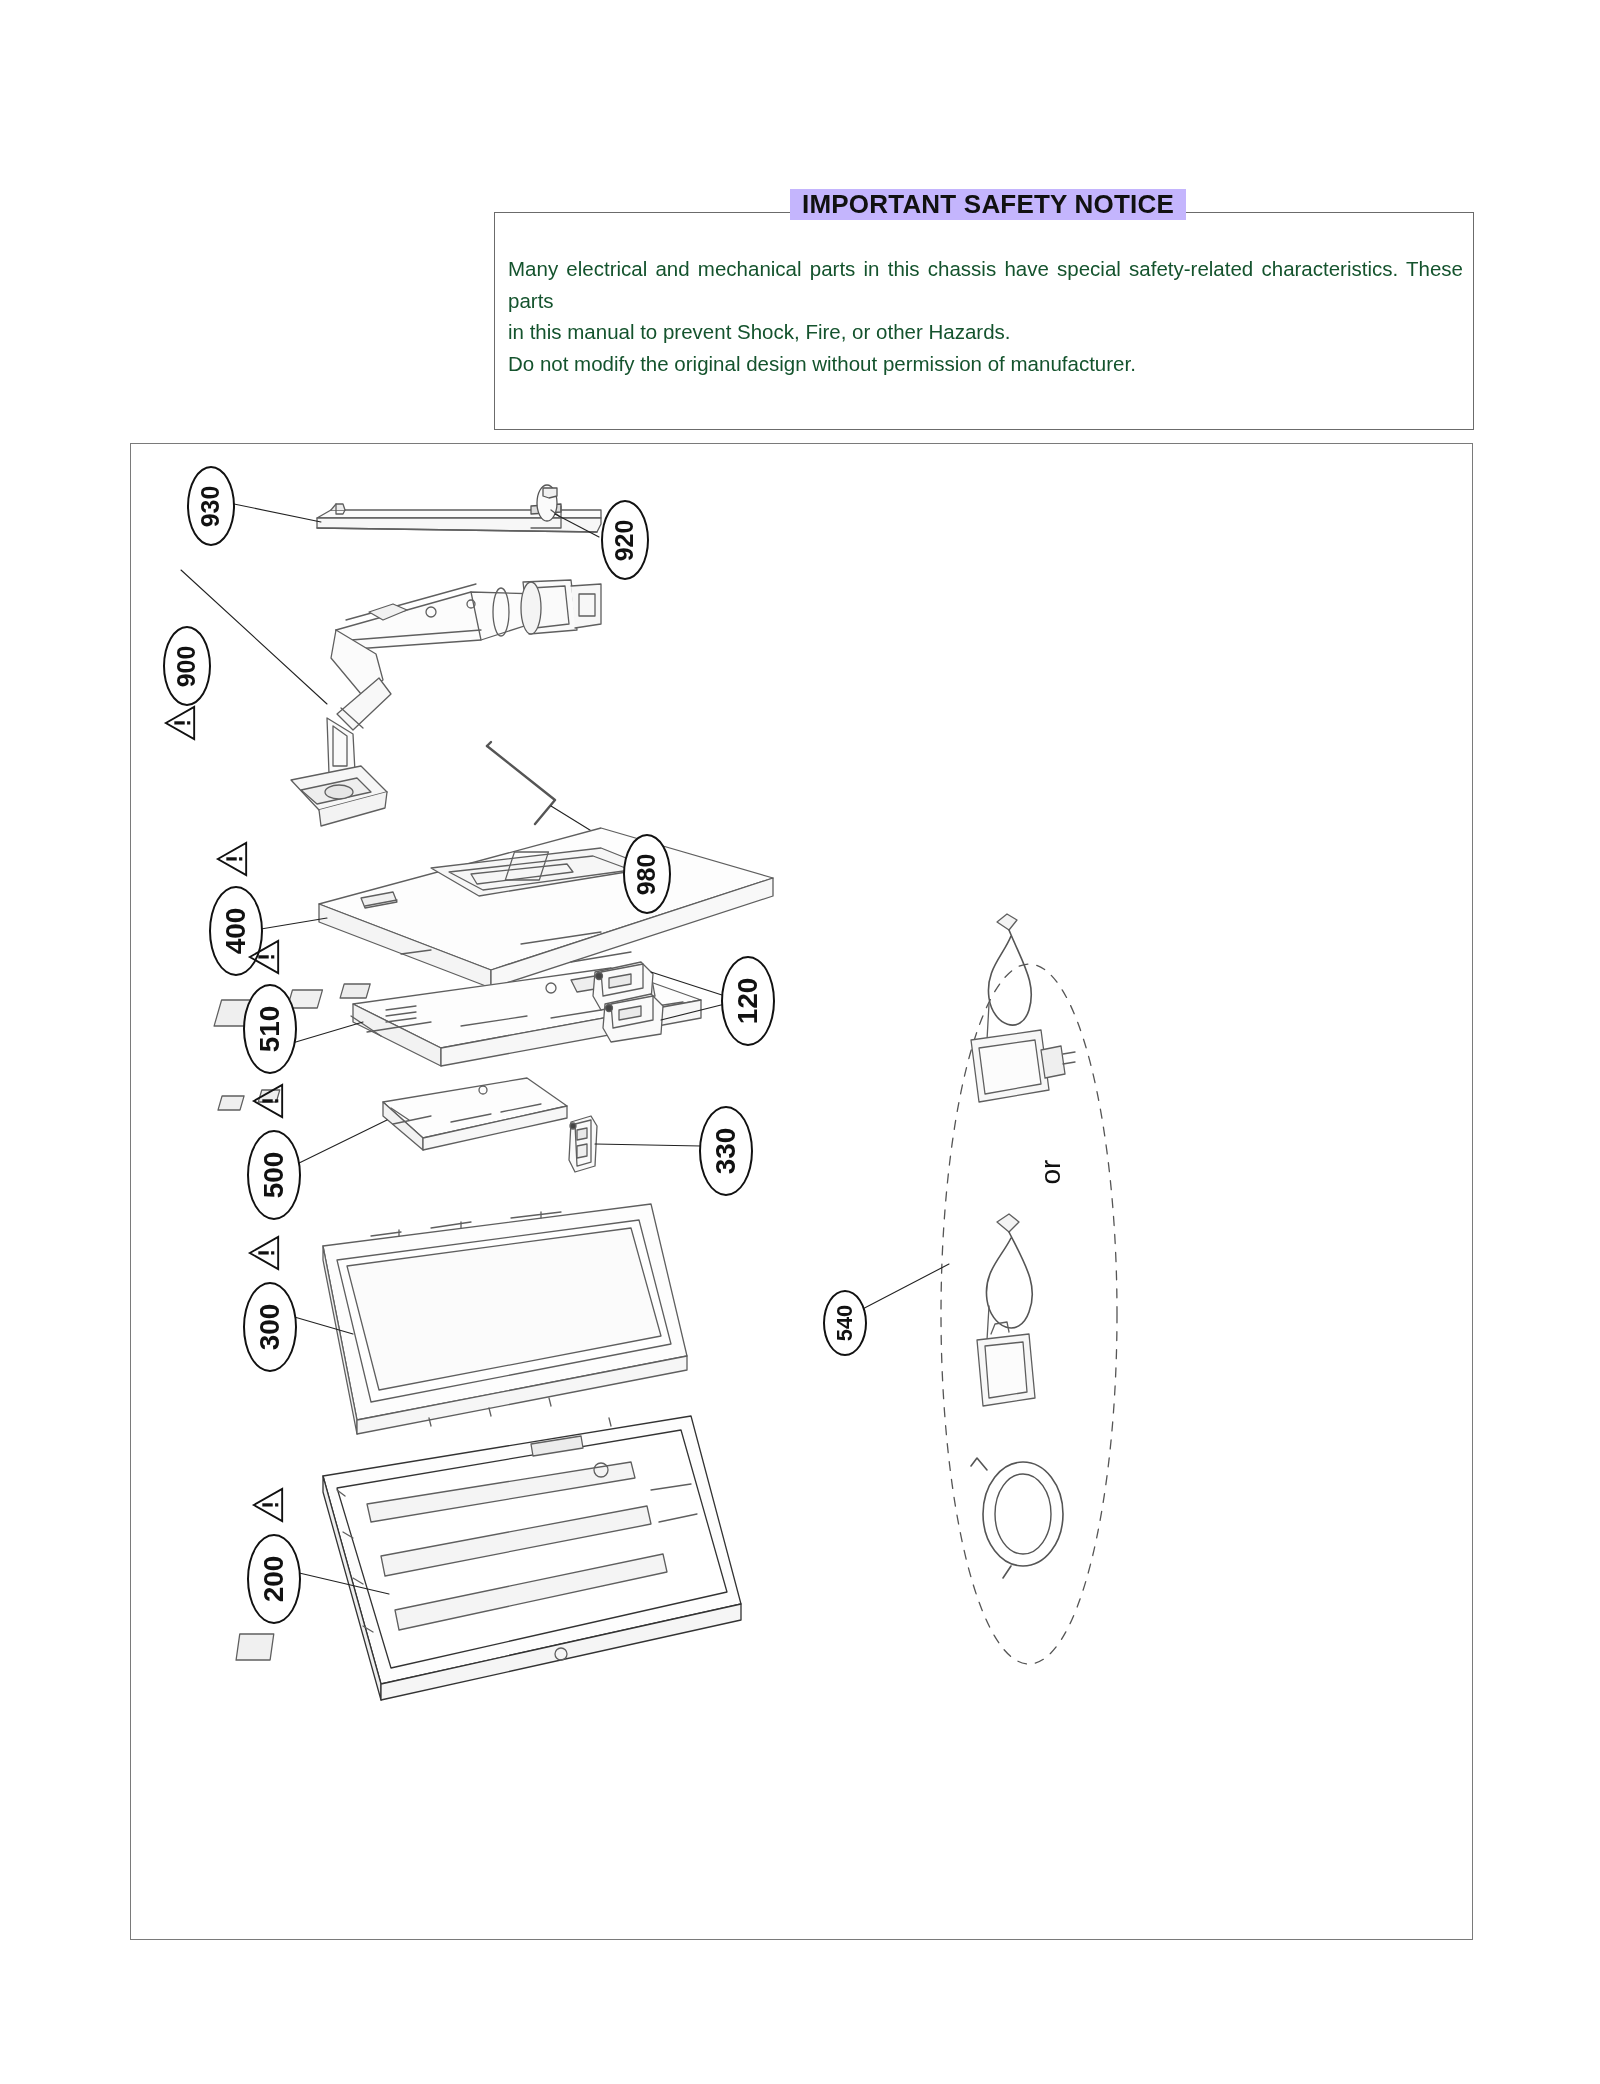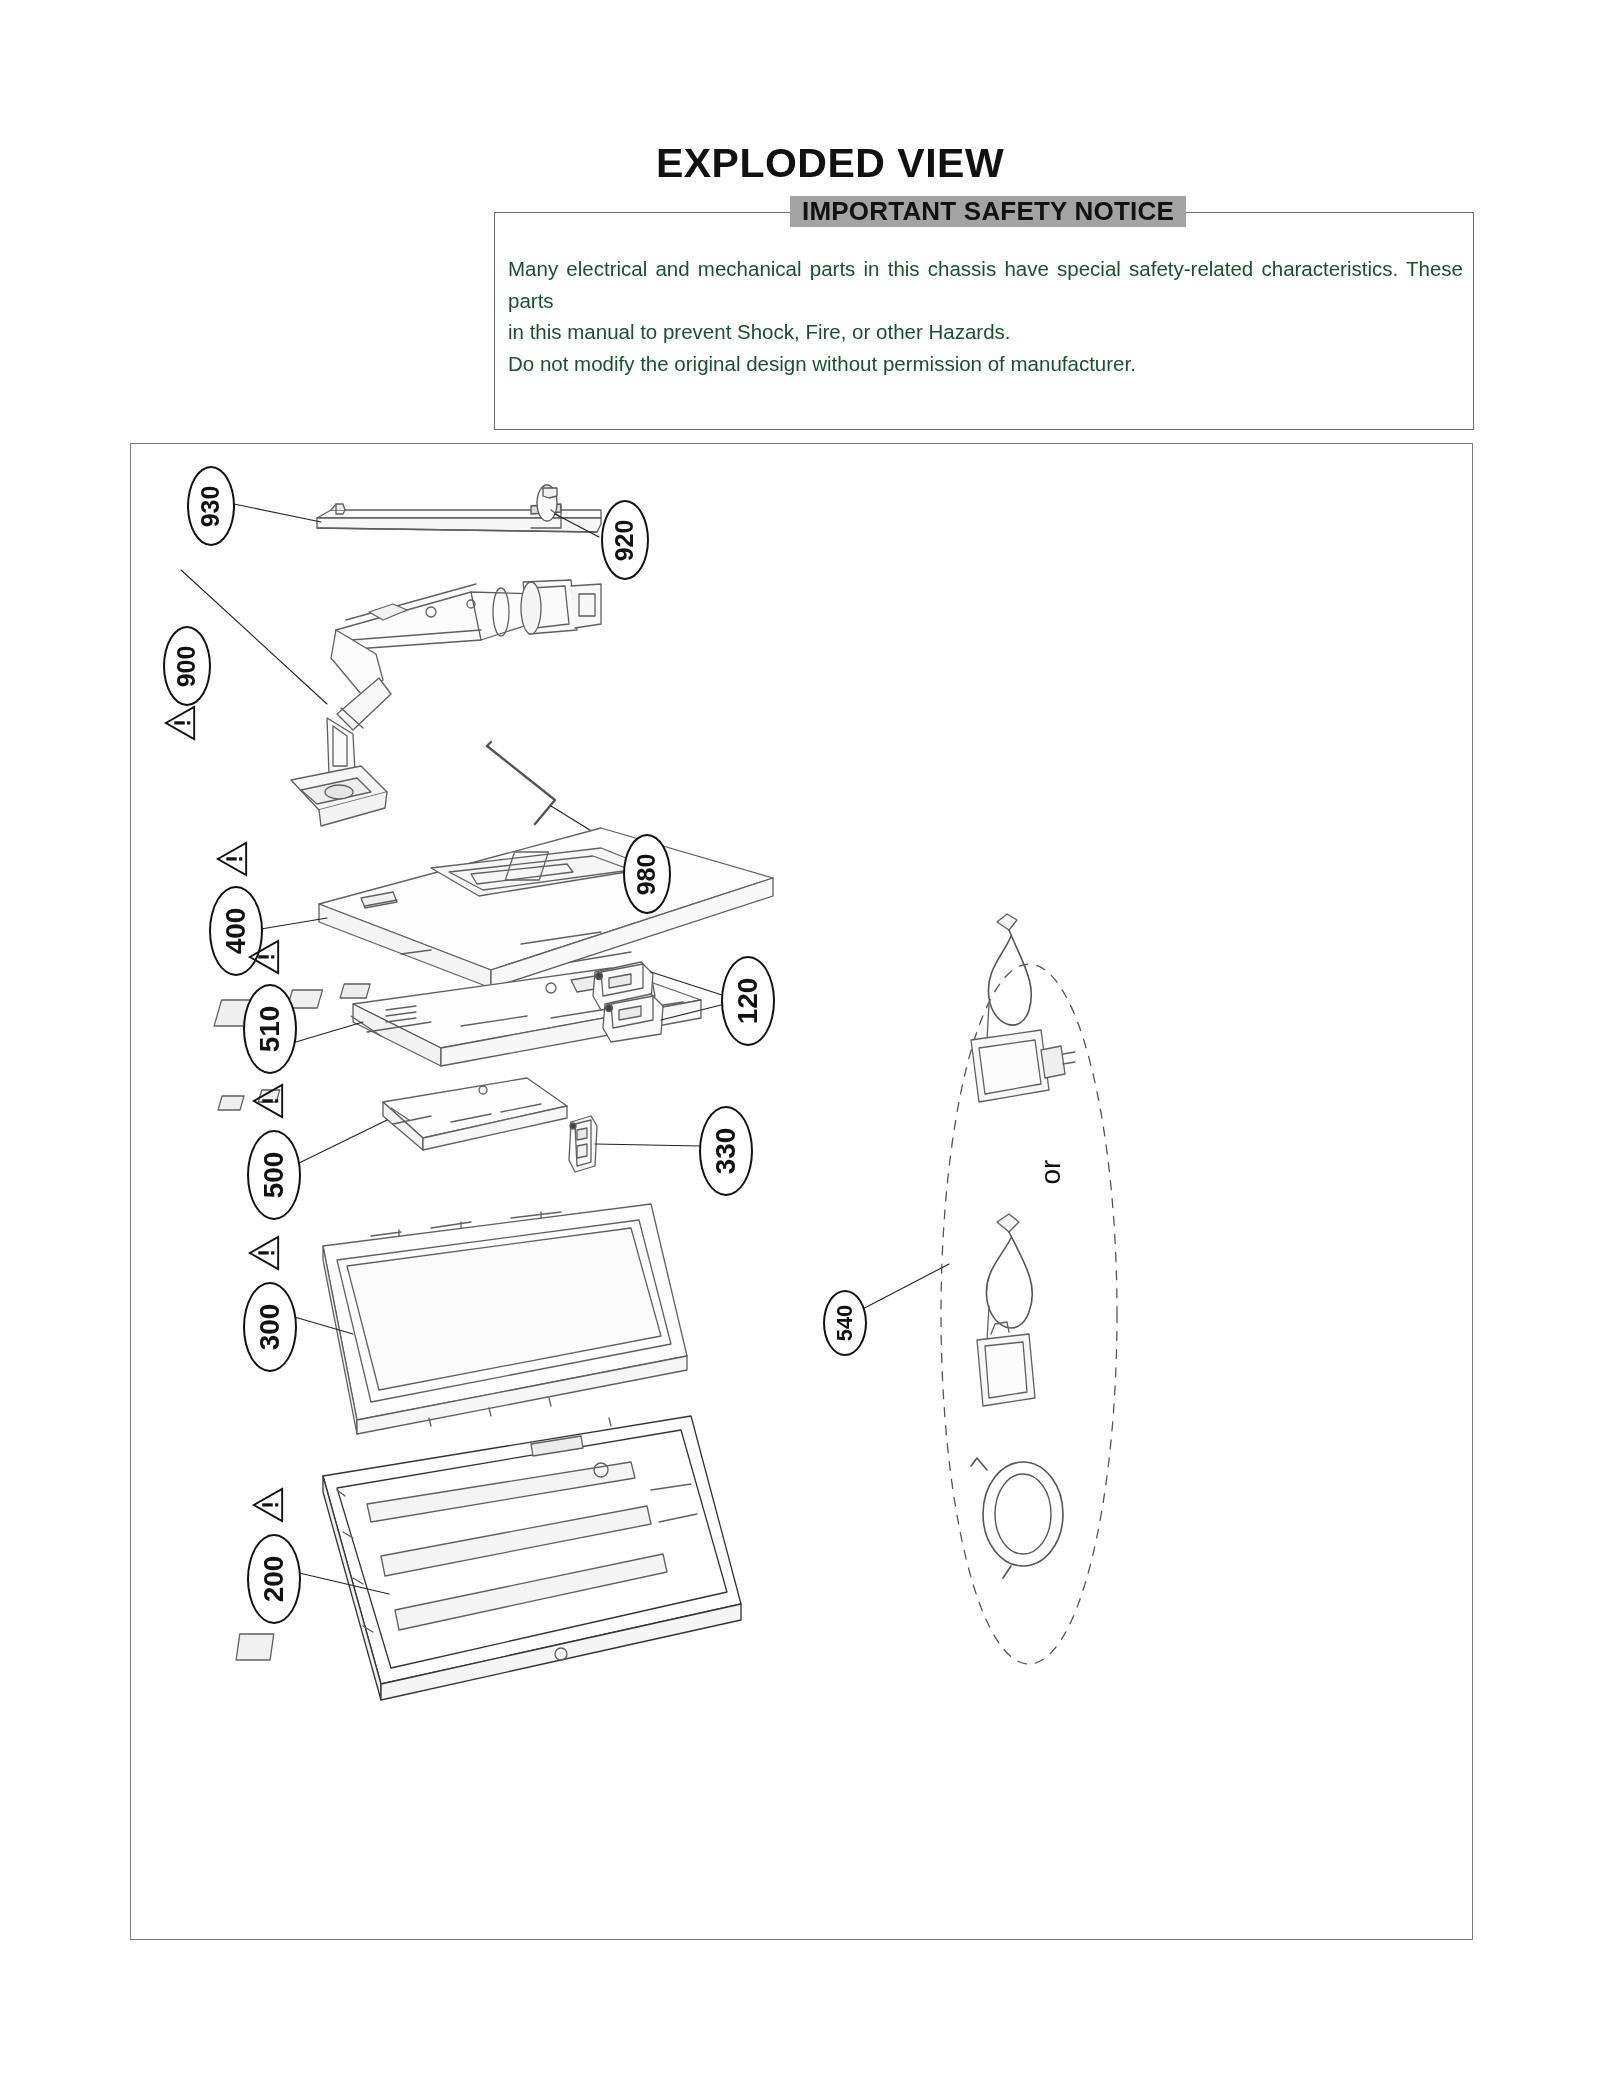--- a/index.html
+++ b/index.html
@@ -29,22 +29,22 @@
   .notice{
     position:absolute;
     left:494px;top:212px;
     width:980px;height:218px;
     border:1.6px solid #6b6b6b;
     box-sizing:border-box;
     background:#fff;
   }
   .notice-legend{
     position:absolute;
-    left:790px;top:196px;
-    background:#a3a3a3;
+    left:790px;top:189px;
+    background:#c4b5fd;
     padding:0 12px;
     font-size:26px;
     font-weight:bold;
     letter-spacing:.2px;
     color:#111;
     white-space:nowrap;
   }
   .notice-body{
     position:absolute;
     left:508px;top:253px;
@@ -111,23 +111,20 @@
     color:#111;
     transform:rotate(-90deg);
     transform-origin:center center;
   }
 </style>
 </head>
 <body>
 
 <div class="page">
 
-  <div class="title">
-    <span class="title-inner">EXPLODED VIEW</span>
-  </div>
 
   <div class="notice"></div>
   <div class="notice-legend">IMPORTANT SAFETY NOTICE</div>
 
   <div class="notice-body">
     <p class="nl-just">Many electrical and mechanical parts in this chassis have special safety-related characteristics. These parts</p>
     <p>in this manual to prevent Shock, Fire, or other Hazards.</p>
     <p>Do not modify the original design without permission of manufacturer.</p>
   </div>
 

